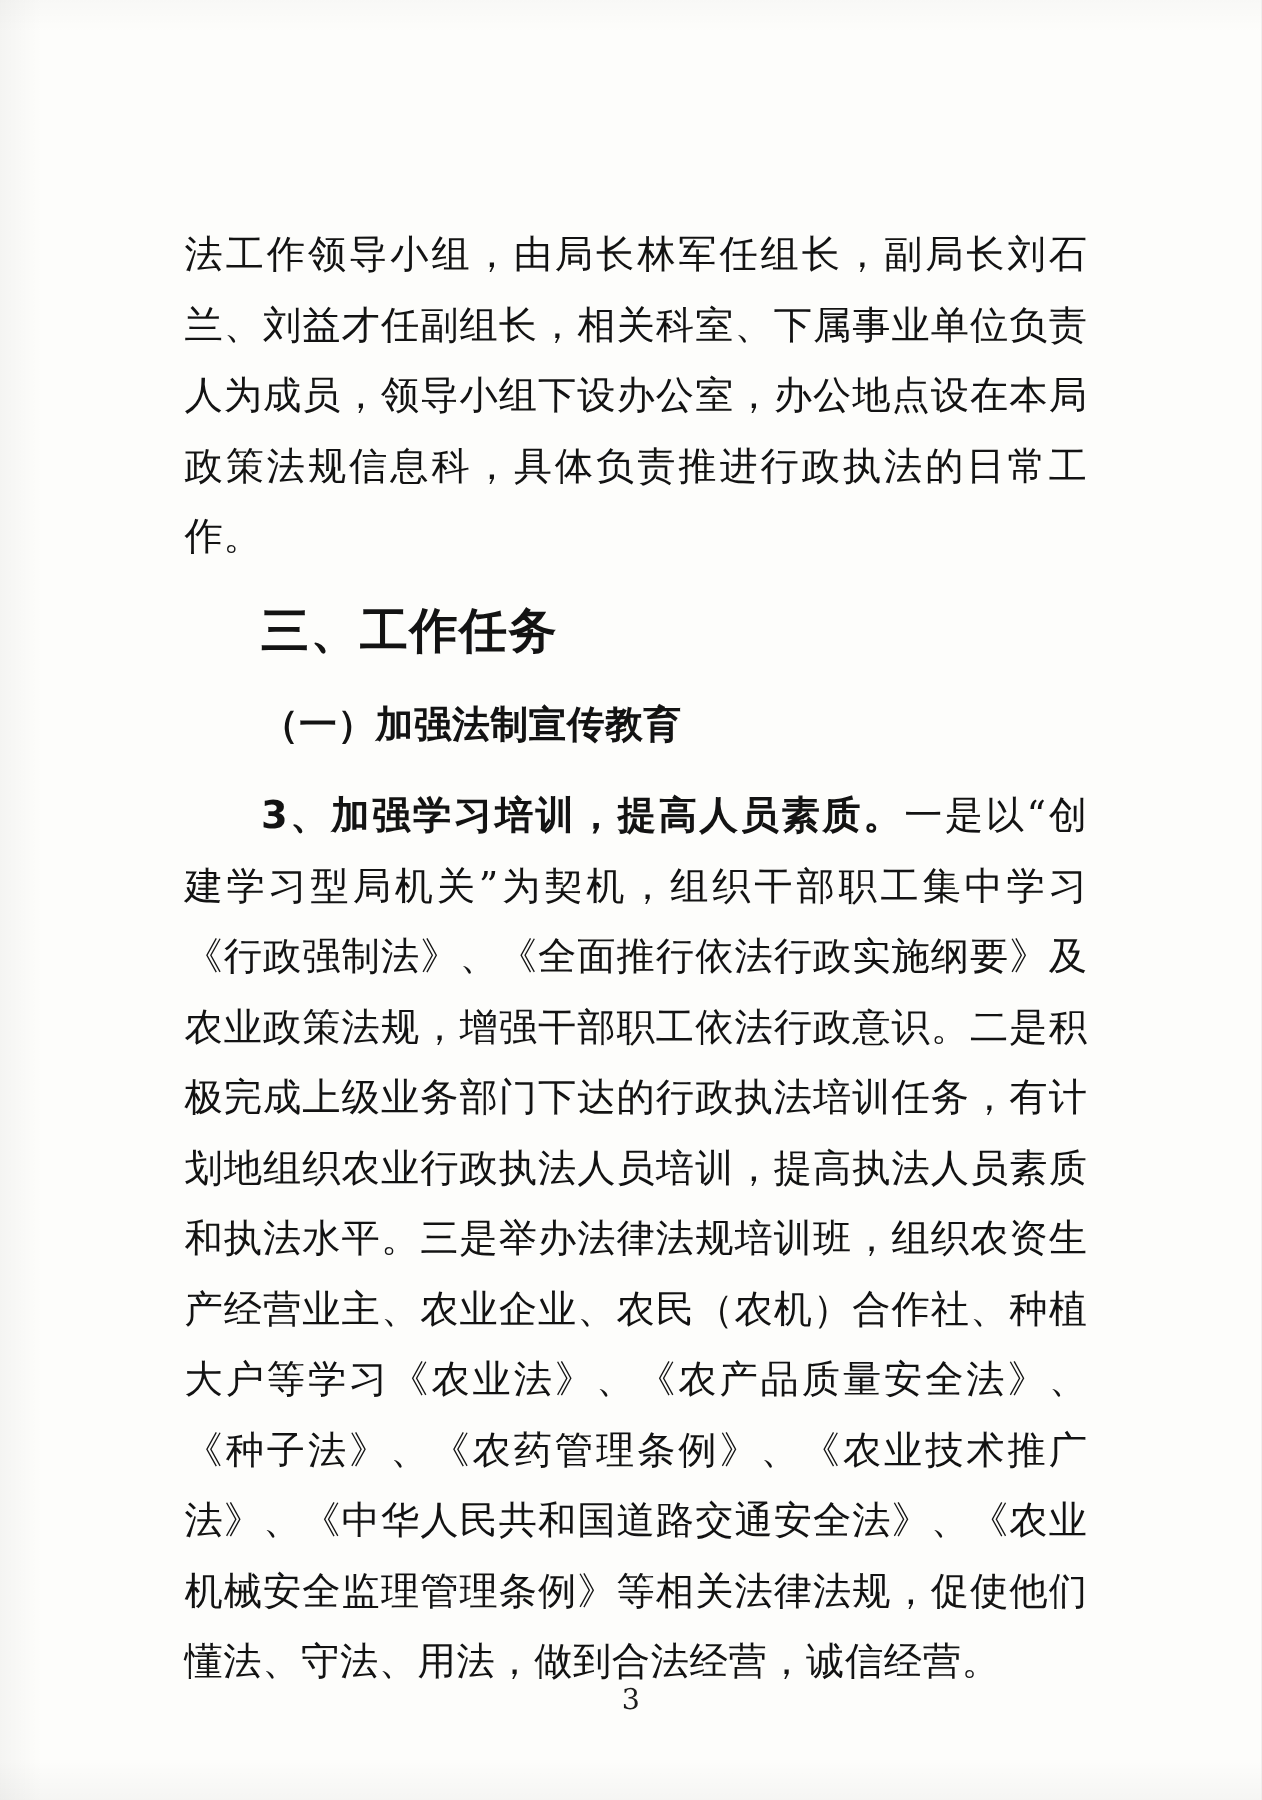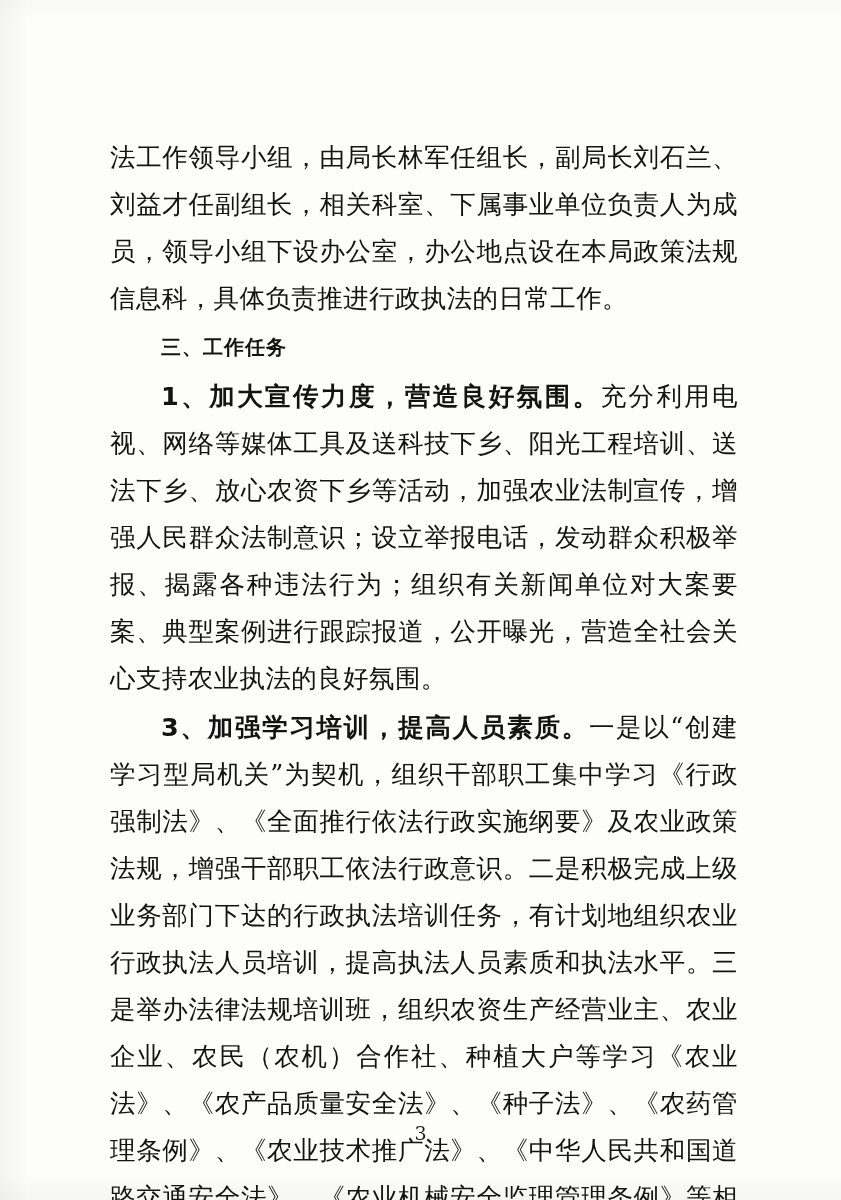--- a/index.html
+++ b/index.html
@@ -29,39 +29,39 @@
       linear-gradient(0deg, rgba(0,0,0,0.03) 0px, rgba(0,0,0,0) 26px);
     pointer-events: none;
   }
   .content {
     position: absolute;
     left: 108px;
     top: 132px;
     width: 632px;
   }
   p {
-    margin: 2px;
+    margin: 15px;
     color: #131313;
     font-size: 25.5px;
     line-height: 47px;
     text-align: justify;
     text-justify: inter-ideograph;
     letter-spacing: 0.4px;
   }
   p.cont {
     text-indent: 0;
   }
   p.indent {
     text-indent: 51px;
   }
   p.heading {
     text-indent: 51px;
     font-weight: bold;
     font-family: "DejaVu Sans", "Liberation Sans", sans-serif;
-    font-size: 20px;
+    font-size: 32px;
     letter-spacing: 1px;
   }
   p.subheading {
     text-indent: 51px;
     font-weight: bold;
     font-family: "DejaVu Sans", "Liberation Sans", sans-serif;
     font-size: 25px;
     letter-spacing: 0.5px;
   }
   .lead {
@@ -85,24 +85,22 @@
 
 <div class="page">
   <div class="paper-tint"></div>
 
   <div class="content">
 
     <p class="cont">法工作领导小组，由局长林军任组长，副局长刘石兰、刘益才任副组长，相关科室、下属事业单位负责人为成员，领导小组下设办公室，办公地点设在本局政策法规信息科，具体负责推进行政执法的日常工作。</p>
 
     <p class="heading">三、工作任务</p>
 
+    <p class="subheading">（一）加强法制宣传教育</p>
 
-    <p class="indent">
-      <span class="lead">1、加大宣传力度，营造良好氛围。</span><span>充分利用电视、网络等媒体工具及送科技下乡、阳光工程培训、送法下乡、放心农资下乡等活动，加强农业法制宣传，增强人民群众法制意识；设立举报电话，发动群众积极举报、揭露各种违法行为；组织有关新闻单位对大案要案、典型案例进行跟踪报道，公开曝光，营造全社会关心支持农业执法的良好氛围。</span>
-    </p>
 
     <p class="indent">
       <span class="lead">3、加强学习培训，提高人员素质。</span><span>一是以“创建学习型局机关”为契机，组织干部职工集中学习《行政强制法》、《全面推行依法行政实施纲要》及农业政策法规，增强干部职工依法行政意识。二是积极完成上级业务部门下达的行政执法培训任务，有计划地组织农业行政执法人员培训，提高执法人员素质和执法水平。三是举办法律法规培训班，组织农资生产经营业主、农业企业、农民（农机）合作社、种植大户等学习《农业法》、《农产品质量安全法》、《种子法》、《农药管理条例》、《农业技术推广法》、《中华人民共和国道路交通安全法》、《农业机械安全监理管理条例》等相关法律法规，促使他们懂法、守法、用法，做到合法经营，诚信经营。</span>
     </p>
 
   </div>
 
   <div class="page-number">3</div>
 </div>
 

